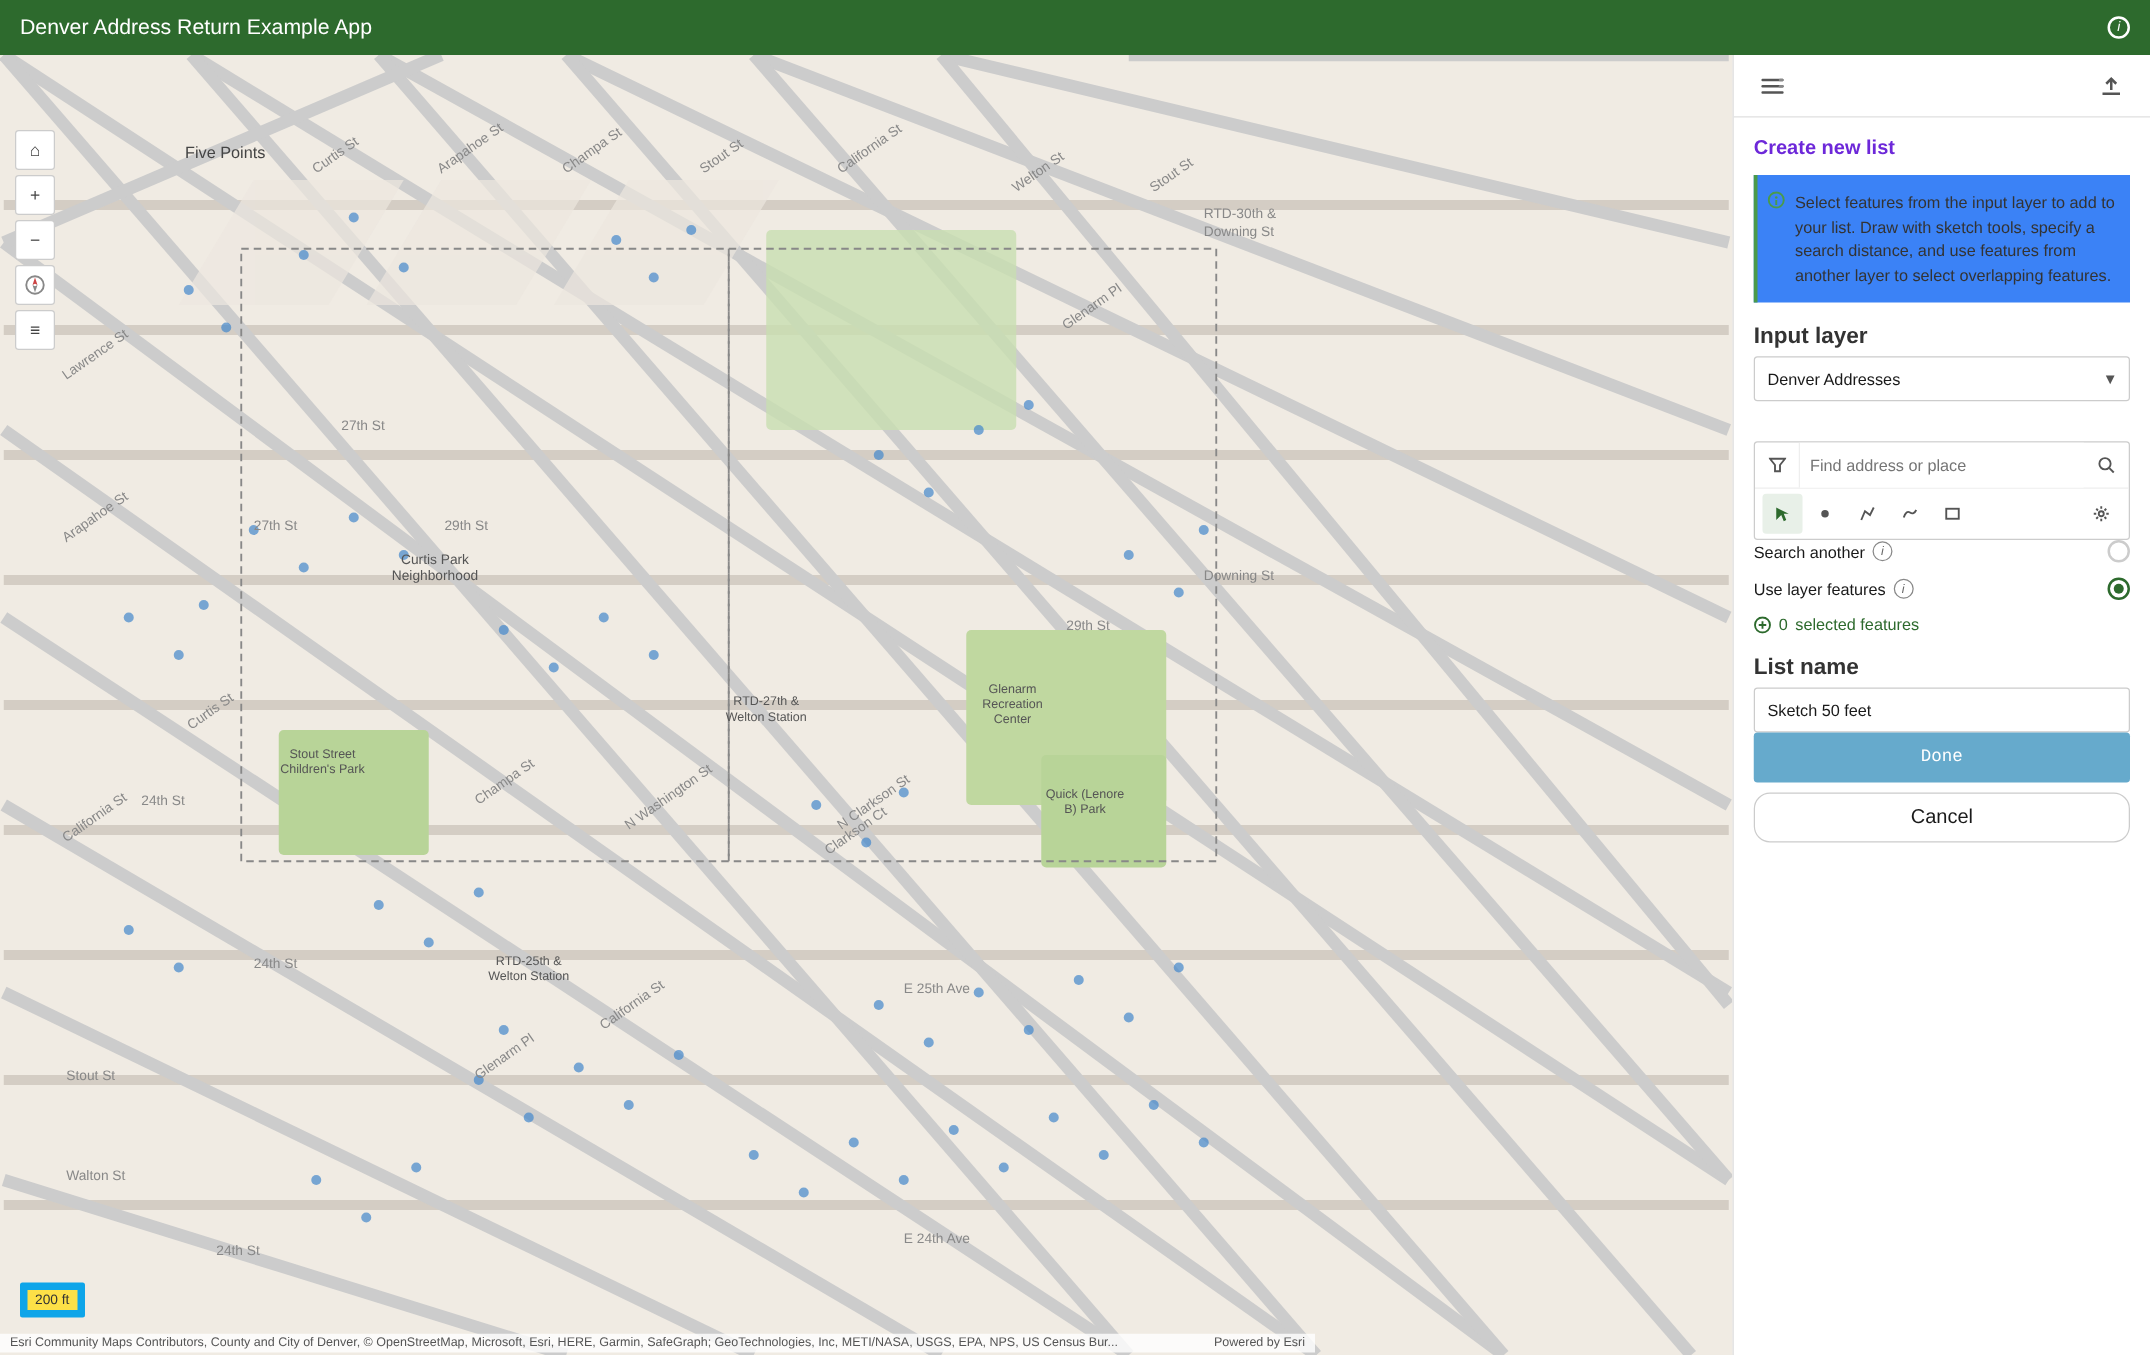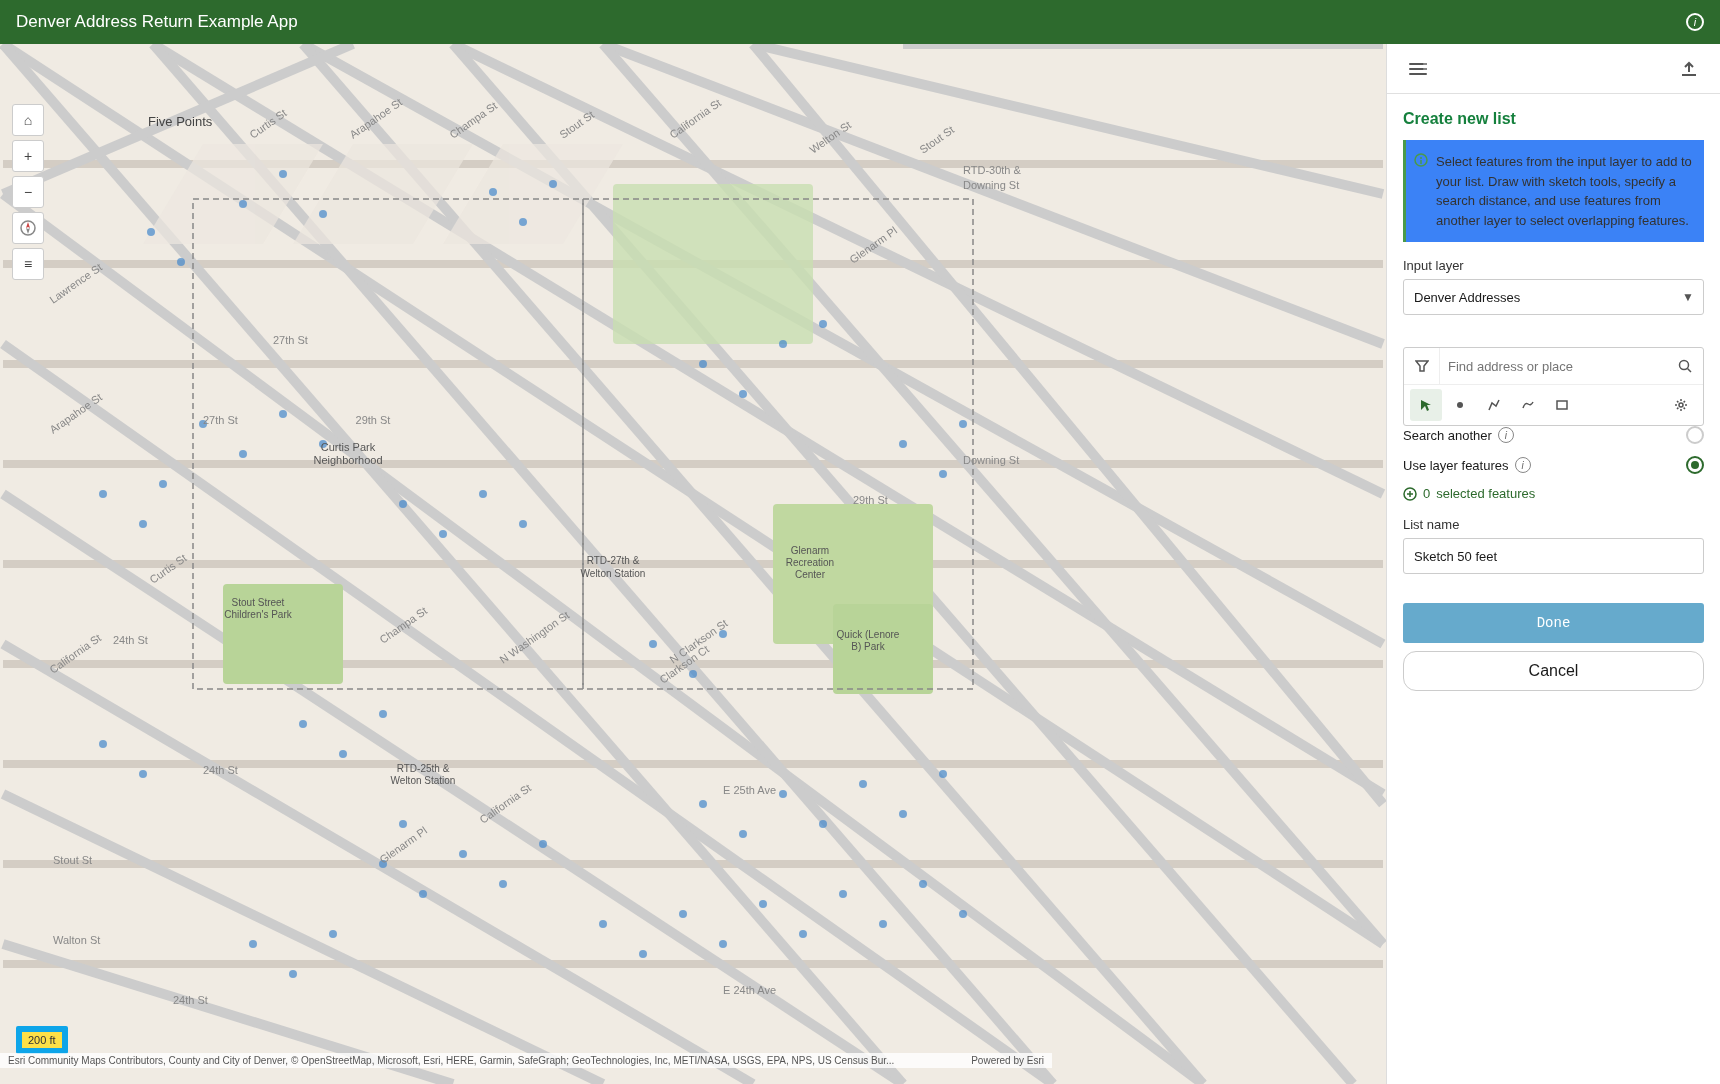--- a/index.html
+++ b/index.html
@@ -75,21 +75,21 @@
       border: 6px solid #0ea5e9;
       padding: 2px 6px;
       font-size: 11px;
       color: #333;
       border-radius: 2px;
     }
 
     
     .attribution {
       position: absolute;
-      bottom: 16px; left: 0; right: 334px;
+      bottom: 2px; left: 0; right: 334px;
       background: rgba(255,255,255,0.8);
       font-size: 10px;
       color: #555;
       padding: 2px 8px;
       display: flex;
       justify-content: space-between;
       margin-top: 24px;
     }
 
     
@@ -123,21 +123,21 @@
     
     .panel-content {
       flex: 1;
       overflow-y: auto;
       padding: 16px;
     }
 
     .section-title {
       font-size: 16px;
       font-weight: 600;
-      color: #15803d;
+      color: #6d28d9;
       margin-bottom: 12px;
     }
 
     
     .info-box {
       background: #3b82f6;
       border-left: 3px solid #4a9a4a;
       padding: 12px 12px 12px 30px;
       margin-bottom: 16px;
       font-size: 13px;
@@ -148,24 +148,24 @@
     .info-box-icon {
       position: absolute;
       left: 8px;
       top: 12px;
       color: #4a9a4a;
       font-size: 14px;
     }
 
     
     .field-label {
-      font-size: 13px;
+      font-size: 18px;
       color: #333;
       margin-bottom: 6px;
-      font-weight: 400;
+      font-weight: 700;
     }
     .select-wrapper {
       position: relative;
       margin-bottom: 32px;
     }
     .select-field {
       width: 100%;
       height: 36px;
       border: 1px solid #ccc;
       border-radius: 3px;
@@ -304,21 +304,21 @@
 
     
     .list-name-input {
       width: 100%;
       height: 36px;
       border: 1px solid #ccc;
       border-radius: 3px;
       padding: 0 10px;
       font-size: 13px;
       color: #1a1a1a;
-      margin-bottom: 29px;
+      margin-bottom: 0;
       outline: none;
     }
 
     
     .btn-done {
       width: 100%;
       height: 40px;
       background: #66aacc;
       color: white;
       border: none;

